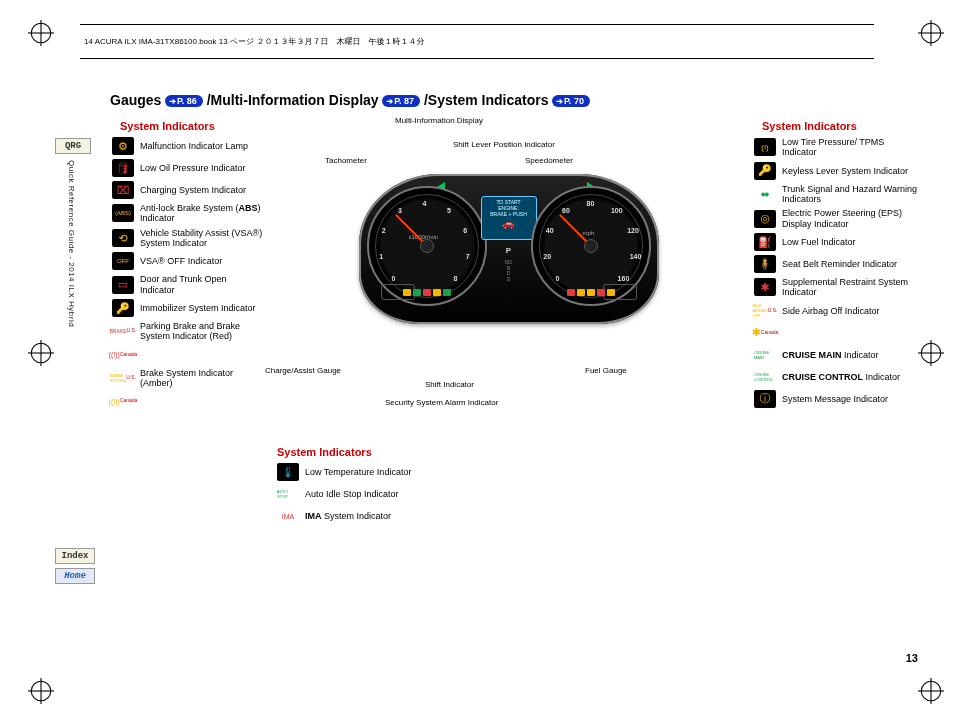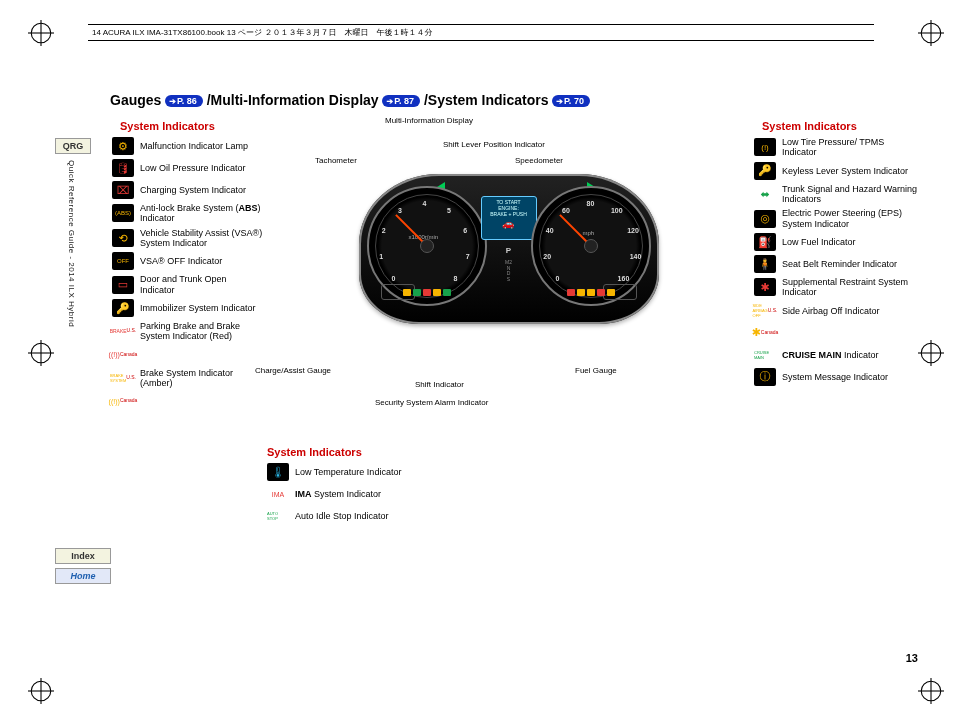--- a/index.html
+++ b/index.html
@@ -1,29 +1,29 @@
 <!DOCTYPE html>
 <html><head>
 <meta charset="utf-8">
 <style>
   * { box-sizing: border-box; margin: 0; padding: 0; }
   body { font-family: Arial, Helvetica, sans-serif; background: #fff; width: 954px; height: 718px; position: relative; overflow: hidden; }
-  .printhdr { position: absolute; top: 24px; left: 80px; right: 80px; font-size: 8px; border-top: 1px solid #000; border-bottom: 1px solid #000; padding: 2px 4px; color: #000; margin-left: 8px; }
+  .printhdr { position: absolute; top: 24px; left: 80px; right: 80px; font-size: 8px; border-top: 1px solid #000; border-bottom: 1px solid #000; padding: 11px 4px; color: #000; }
   .regmark { position:absolute; width:26px; height:26px; }
   .regmark svg { width:100%; height:100%; }
   .sidebar { position: absolute; left: 55px; top: 138px; width: 36px; }
-  .tab { font-size: 9px; padding: 2px 3px; margin-bottom: 4px; text-align: center; border: 1px solid #999; background: #f3f3e0; font-weight: bold; color:#333; }
+  .tab { font-size: 9px; padding: 2px 3px; margin-bottom: 4px; text-align: center; border: 1px solid #999; background: #f3f3e0; font-weight: bold; color:#333;font-family:Liberation Mono, monospace; }
   .tab.blue { color: #2060b0; background:#e2e8f8; }
   .sidetext { writing-mode: vertical-rl; font-size: 8px; color:#222; margin: 6px 0 0 12px; letter-spacing:0.5px; height:220px;}
   .content { position: absolute; left: 110px; top: 92px; right: 34px; }
   h1.title { font-size: 28px; font-weight: bold; color:#000; margin-bottom: 6px; }
   .subhdr { font-size: 14px; font-weight: bold; color:#000; margin-bottom: 8px; }
   .pill { display:inline-block; background:#1030c0; color:#fff; border-radius: 9px; font-size:9px; padding:1px 6px 1px 4px; font-weight:bold; vertical-align: middle; }
   .pill::before{content:"➔";margin-right:1px;font-size:8px;}
-  .cols { display:flex; }
+  .cols { display:flex; gap: 10px; }
   .col { }
   .col.left { width: 155px; }
   .col.mid { flex:1; min-width:0; position:relative;}
   .col.right { width: 168px; }
   .sechdr { color:#c00; font-weight:bold; font-size:11px; margin:4px 0 4px 10px; }
   .indlist { display:flex; flex-direction:column; gap:2px; }
   .ind { display:flex; align-items:center; gap:6px; padding:1px 2px; }
   .icn { width:22px; height:18px; flex-shrink:0; display:flex; align-items:center; justify-content:center; background:#000; border-radius:2px; font-size:11px; color:#fff; }
   .icn.noback{background:transparent;}
   .lbl { font-size:9px; line-height:1.15; color:#000; }
@@ -88,21 +88,21 @@
       <line x1="0" y1="12" x2="24" y2="12" stroke="#000"></line>
       <line x1="12" y1="0" x2="12" y2="24" stroke="#000"></line>
     </svg></div>
 
 <div class="printhdr">14 ACURA ILX IMA-31TX86100.book  13 ページ  ２０１３年３月７日　木曜日　午後１時１４分</div>
 
 <div class="sidebar">
   <div class="tab">QRG</div>
   <div class="sidetext">Quick Reference Guide - 2014 ILX Hybrid</div>
 </div>
-<div style="position:absolute;left:55px;top:548px;width:56px">
+<div style="position:absolute;left:55px;top:548px;width:40px">
   <div class="tab">Index</div>
   <div class="tab blue" style="font-style:italic">Home</div>
 </div>
 
 <div class="content">
   <div class="subhdr">
     <span>Gauges</span>
     <span class="pill">P. 86</span>
     <span>/Multi-Information Display</span>
     <span class="pill">P. 87</span>
@@ -243,26 +243,26 @@
 
       <div class="bot-sections" style="margin-top:68px">
         <div class="bot-col">
           <div class="sechdr">System Indicators</div>
           <div class="indlist" id="mid-list">
               <div class="ind">
                 <div class="icn" style="color: rgb(43, 182, 230);">🌡</div>
                 <div class="lbl">Low Temperature Indicator</div>
               </div>
               <div class="ind">
+                <div class="icn noback" style="color: rgb(23, 162, 74); font-size: 4px;">AUTO STOP</div>
+                <div class="lbl">Auto Idle Stop Indicator</div>
+              </div>
+              <div class="ind">
                 <div class="icn noback" style="color: rgb(229, 57, 53); font-size: 7px;">IMA</div>
                 <div class="lbl"><b>IMA</b> System Indicator</div>
-              </div>
-              <div class="ind">
-                <div class="icn noback" style="color: rgb(23, 162, 74); font-size: 4px;">AUTO STOP</div>
-                <div class="lbl">Auto Idle Stop Indicator</div>
               </div>
             </div>
         </div>
       </div>
     </div>
 
     <div class="col right">
       <div class="sechdr">System Indicators</div>
       <div class="indlist" id="right-list">
           <div class="ind">
@@ -272,21 +272,21 @@
           <div class="ind">
             <div class="icn" style="color: rgb(247, 181, 0);">🔑</div>
             <div class="lbl">Keyless Lever System Indicator</div>
           </div>
           <div class="ind">
             <div class="icn noback" style="color: rgb(23, 162, 74);">⬌</div>
             <div class="lbl">Trunk Signal and Hazard Warning Indicators</div>
           </div>
           <div class="ind">
             <div class="icn" style="color: rgb(247, 181, 0);">◎</div>
-            <div class="lbl">Electric Power Steering (EPS) System Indicator</div>
+            <div class="lbl">Electric Power Steering (EPS) Display Indicator</div>
           </div>
           <div class="ind">
             <div class="icn" style="color: rgb(247, 181, 0);">⛽</div>
             <div class="lbl">Low Fuel Indicator</div>
           </div>
           <div class="ind">
             <div class="icn" style="color: rgb(229, 57, 53);">🧍</div>
             <div class="lbl">Seat Belt Reminder Indicator</div>
           </div>
           <div class="ind">
@@ -296,20 +296,24 @@
           <div class="ind">
             <div class="icn noback" style="color: rgb(247, 181, 0); font-size: 4px;">SIDE AIRBAG OFF<span class="canada">U.S.</span></div>
             <div class="lbl">Side Airbag Off Indicator</div>
           </div>
           <div class="ind">
             <div class="icn noback" style="color: rgb(247, 181, 0);">✱<span class="canada">Canada</span></div>
           </div>
           <div class="ind">
             <div class="icn noback" style="color: rgb(23, 162, 74); font-size: 4px;">CRUISE MAIN</div>
             <div class="lbl"><b>CRUISE MAIN</b> Indicator</div>
+          </div>
+          <div class="ind">
+            <div class="icn noback" style="color: rgb(23, 162, 74); font-size: 4px;">CRUISE CONTROL</div>
+            <div class="lbl"><b>CRUISE CONTROL</b> Indicator</div>
           </div>
           <div class="ind">
             <div class="icn" style="color: rgb(247, 181, 0);">ⓘ</div>
             <div class="lbl">System Message Indicator</div>
           </div>
         </div>
     </div>
   </div>
 </div>
 

